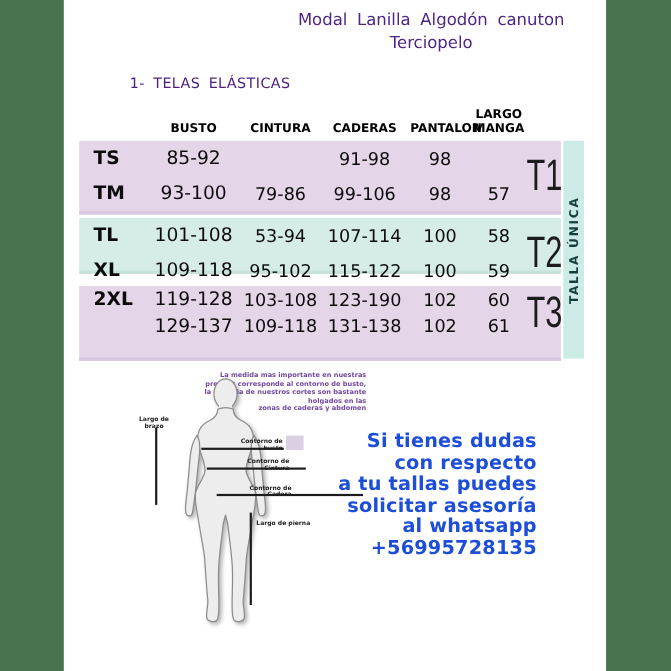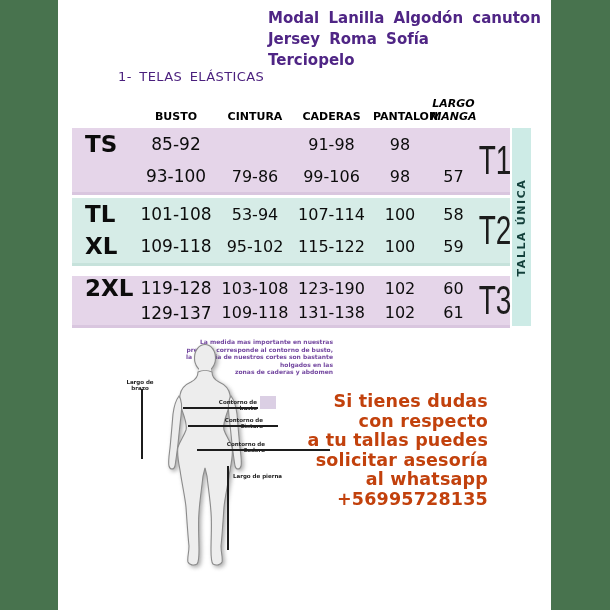--- a/index.html
+++ b/index.html
@@ -5,41 +5,41 @@
   html,body{margin:0;padding:0;background:#fff;}
   #page{position:relative;width:610px;height:610px;background:#ffffff;overflow:hidden;
         font-family:"DejaVu Sans","Liberation Sans",sans-serif;color:#111;}
 
   
   .edge{position:absolute;top:0;height:610px;background:#48734e;}
   #edge-left{left:0;width:58px;}
   #edge-right{left:551px;width:59px;}
 
   
-  #fabrics{position:absolute;left:268px;top:8px;width:280px;text-align:left;
-           color:#4f2585;font-size:15px;line-height:21px;font-weight:700;word-spacing:4px;}
+  #fabrics{position:absolute;left:252px;top:8px;width:280px;text-align:center;
+           color:#4f2585;font-size:15px;line-height:21px;font-weight:400;word-spacing:4px;}
 
   
   #section-title{position:absolute;left:118px;top:69px;font-size:13px;font-weight:400;
                  color:#4a1f7d;letter-spacing:.4px;word-spacing:3px;}
 
   
   .grid-cols{display:grid;grid-template-columns:60px 88px 70px 83px 54px 53px 30px;}
   #thead{position:absolute;left:72px;top:90px;width:438px;height:36px;align-items:end;}
   .th{font-size:11px;font-weight:700;text-align:center;padding-bottom:3px;color:#000;}
-  .th.manga{white-space:pre-line;line-height:12.5px;font-style:italic;}
+  .th.manga{white-space:pre-line;line-height:12.5px;}
   .col2{grid-column:2}.col3{grid-column:3}.col4{grid-column:4}.col5{grid-column:5}.col6{grid-column:6}
 
   .band{position:absolute;left:72px;width:438px;box-sizing:border-box;}
   #band1{top:128px;height:67px;grid-template-rows:32px 32px;background:#e5d5e9;border-bottom:3px solid #d9c6df;}
-  #band2{top:198px;height:68px;grid-template-rows:32px 32px;background:#d6ece7;border-bottom:3px solid #c6e2db;}
-  #band3{top:276px;height:52px;grid-template-rows:24px 25px;background:#e5d5e9;border-bottom:3px solid #d9c6df;}
+  #band2{top:198px;height:51px;grid-template-rows:32px 32px;background:#d6ece7;border-bottom:3px solid #c6e2db;}
+  #band3{top:260px;height:68px;grid-template-rows:24px 25px;background:#e5d5e9;border-bottom:3px solid #d9c6df;}
   .r1{grid-row:1}.r2{grid-row:2}
   .cell{display:flex;align-items:center;justify-content:center;font-size:16px;color:#0c0c0c;}
-  .cell.size{grid-column:1;justify-content:flex-start;padding-left:13px;font-weight:700;font-size:23px;}
+  .cell.size{grid-column:1;justify-content:flex-start;padding-left:13px;font-weight:700;font-size:17px;}
   .cell.busto{grid-column:2;font-weight:400;font-size:17px;}
   .cell.cintura{grid-column:3}.cell.caderas{grid-column:4}.cell.pantalon{grid-column:5}.cell.manga{grid-column:6}
   .tagcell{grid-column:7;grid-row:1/3;display:flex;align-items:center;justify-content:center;
            font-family:"Liberation Sans",sans-serif;font-weight:400;font-size:40px;color:#1c1c1c;
            transform:scaleX(.7);}
 
   
   #strip{position:absolute;left:512px;top:128px;width:19px;height:198px;background:#cdebe6;
          display:flex;align-items:center;justify-content:center;}
   #strip span{transform:rotate(-90deg);white-space:nowrap;font-size:11px;font-weight:700;
@@ -49,53 +49,53 @@
   #note{position:absolute;left:185px;top:338px;width:148px;text-align:right;color:#7448a0;
         font-size:6px;line-height:7.5px;font-weight:600;white-space:pre-line;}
 
   
   #silhouette{position:absolute;left:145px;top:342px;filter:drop-shadow(2px 2.5px 2px rgba(70,70,70,.45));}
   .mline{position:absolute;background:#1c1c1c;}
   .mlabel{position:absolute;font-size:5.5px;color:#222;line-height:6px;font-weight:600;}
   #swatch{position:absolute;left:260px;top:396px;width:16px;height:13px;background:#dbcfe4;}
 
   
-  #contact{position:absolute;left:298px;top:392px;width:190px;text-align:right;color:#c2410c;
+  #contact{position:absolute;left:298px;top:392px;width:190px;text-align:right;color:#1d4ed8;
            font-size:17.5px;line-height:19.5px;font-weight:600;white-space:pre-line;letter-spacing:.2px;}
 </style>
 </head>
 <body>
 
 <div id="page">
 
   <div id="edge-left" class="edge"></div>
   <div id="edge-right" class="edge"></div>
 
   <div id="fabrics">
     <div>Modal  Lanilla  Algodón  canuton</div>
-    <div>Jersey  Roma  Sofía</div>
     <div>Terciopelo</div>
   </div>
 
   <div id="section-title">1- TELAS  ELÁSTICAS</div>
 
   <div id="thead" class="grid-cols">
     <div class="th col2">BUSTO</div>
     <div class="th col3">CINTURA</div>
     <div class="th col4">CADERAS</div>
     <div class="th col5">PANTALON</div>
     <div class="th col6 manga">LARGO
 MANGA</div>
   </div>
 
   <div id="band1" class="band grid-cols">
     <div class="cell size r1">TS</div>
     <div class="cell busto r1">85-92</div>
     <div class="cell caderas r1">91-98</div>
     <div class="cell pantalon r1">98</div>
+    <div class="cell size r2">TM</div>
     <div class="cell busto r2">93-100</div>
     <div class="cell cintura r2">79-86</div>
     <div class="cell caderas r2">99-106</div>
     <div class="cell pantalon r2">98</div>
     <div class="cell manga r2">57</div>
     <div class="tagcell">T1</div>
   </div>
 
   <div id="band2" class="band grid-cols">
     <div class="cell size r1">TL</div>

